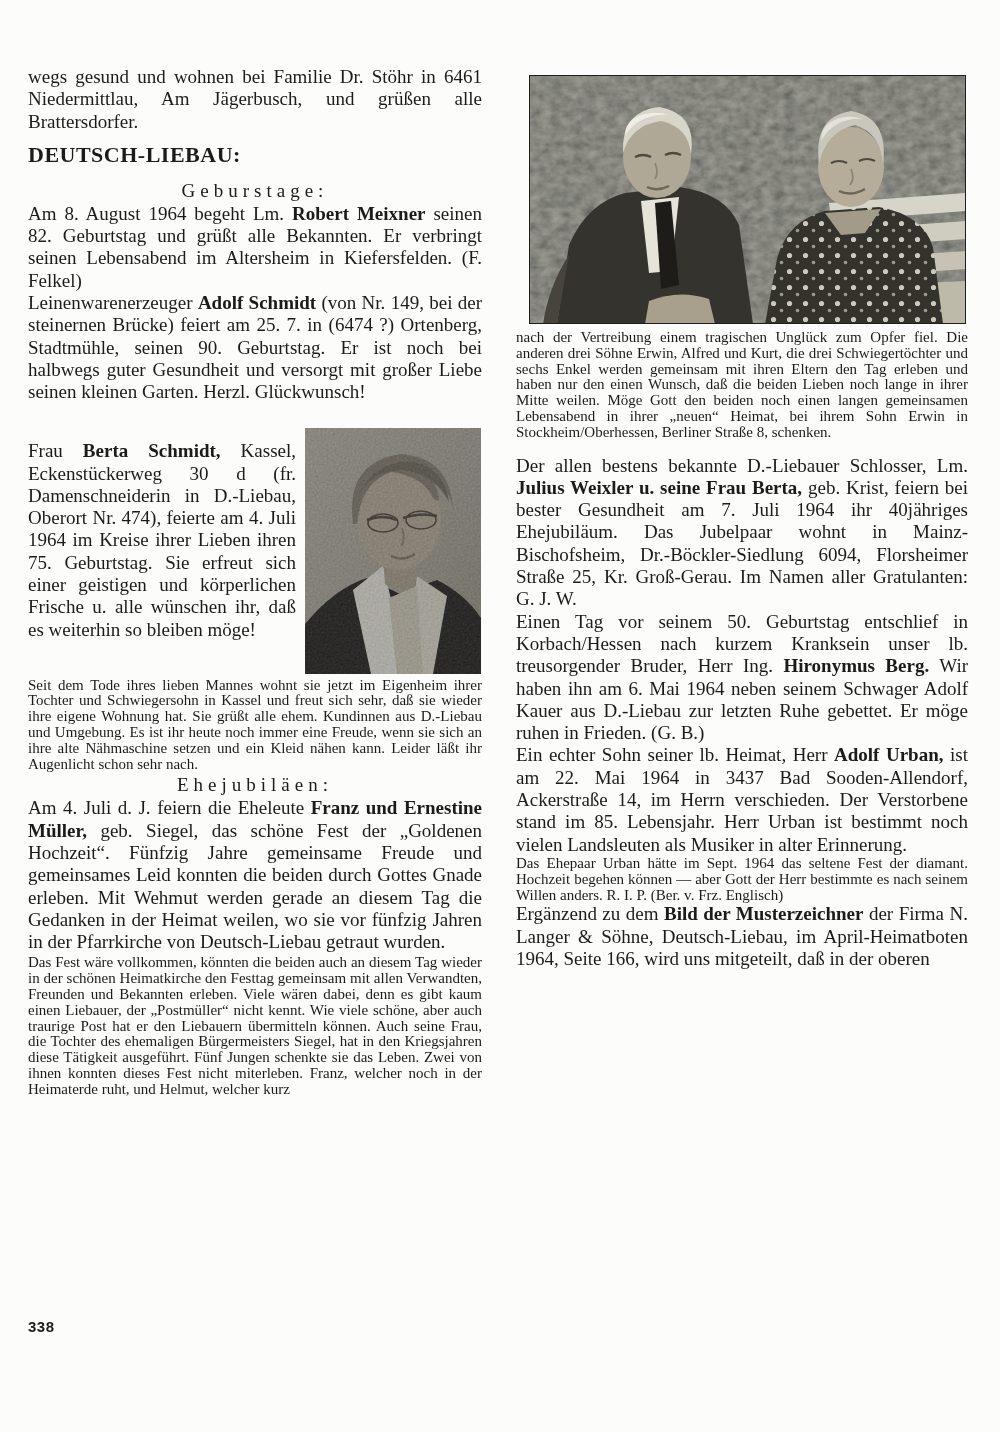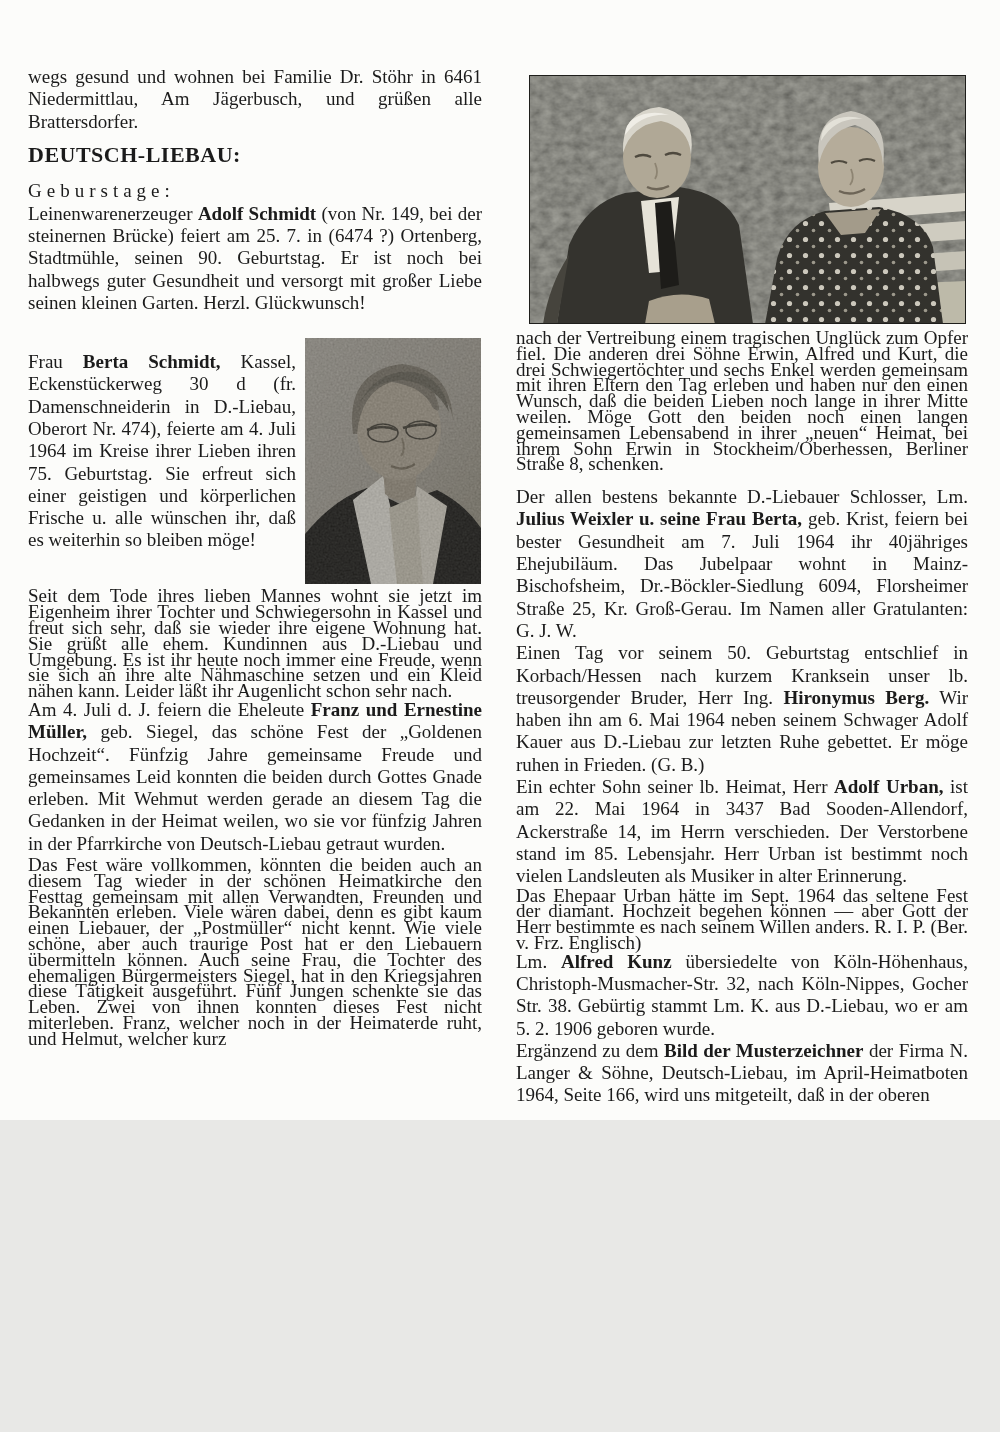--- a/index.html
+++ b/index.html
@@ -1,37 +1,38 @@
 <!DOCTYPE html>
 <html><head>
 <meta charset="utf-8">
 <style>
   html,body{margin:0;padding:0;background:#e8e8e6;}
   .page{
     position:relative;
-    width:1000px;height:1120px;
+    width:1000px;height:1432px;
     background:#fcfcfa;
     color:#1b1b1b;
     font-family:"Liberation Serif","DejaVu Serif",serif;
     overflow:hidden;
   }
   .col{position:absolute;top:66px;}
   .col-left{left:28px;width:454px;}
   .col-right{left:516px;width:452px;}
   p{margin:0;text-align:justify;}
   .body{font-size:19px;line-height:22.3px;}
-  .small{font-size:19px;line-height:15.8px;}
+  .small{font-size:15px;line-height:15.8px;}
   .body b,.small b{font-weight:bold;}
   .hdr-caps{
     font-size:22px;font-weight:bold;letter-spacing:0.5px;
     margin:9px 0 3px 0;
   }
   .hdr-spaced{
     font-size:19px;line-height:22px;letter-spacing:5px;
     margin:12px 0 1px 0;
+    text-align:center;
   }
   .berta-row{display:flex;align-items:center;}
   .berta-row .txt{width:268px;flex:0 0 auto;}
   .photo{flex:0 0 auto;}
   .photo-portrait{
     width:176px;height:246px;margin:24px 0 4px 9px;
     background:#aaa69c;
   }
   .photo-couple{
     width:437px;height:249px;margin:9px 0 6px 13px;
@@ -51,20 +52,21 @@
 <body>
 
 <div class="page">
 
   <div class="col col-left">
     <p class="body"><span>wegs gesund und wohnen bei Familie Dr. Stöhr in 6461 Niedermittlau, Am Jägerbusch, und grüßen alle Brattersdorfer.</span></p>
 
     <div class="hdr-caps">DEUTSCH-LIEBAU:</div>
     <div class="hdr-spaced">Geburstage:</div>
 
+    <p class="body"><span>Am 8. August 1964 begeht Lm. </span><b>Robert Meixner</b><span> seinen 82. Geburtstag und grüßt alle Bekannten. Er verbringt seinen Lebensabend im Altersheim in Kiefersfelden. (F. Felkel)</span></p>
     <p class="body"><span>Leinenwarenerzeuger </span><b>Adolf Schmidt</b><span> (von Nr. 149, bei der steinernen Brücke) feiert am 25. 7. in (6474 ?) Ortenberg, Stadtmühle, seinen 90. Geburtstag. Er ist noch bei halbwegs guter Gesundheit und versorgt mit großer Liebe seinen kleinen Garten. Herzl. Glückwunsch!</span></p>
 
     <div class="berta-row">
       <p class="body txt"><span>Frau </span><b>Berta Schmidt,</b><span> Kassel, Eckenstückerweg 30 d (fr. Damenschneiderin in D.-Liebau, Oberort Nr. 474), feierte am 4. Juli 1964 im Kreise ihrer Lieben ihren 75. Geburtstag. Sie erfreut sich einer geistigen und körperlichen Frische u. alle wünschen ihr, daß es weiterhin so bleiben möge!</span></p>
       <div class="photo photo-portrait">
         <svg viewBox="0 0 176 246" preserveAspectRatio="none">
           <defs>
             <linearGradient id="pbg" x1="0" y1="0" x2="1" y2="1">
               <stop offset="0" stop-color="#b6b2a8"></stop>
               <stop offset="0.55" stop-color="#a8a398"></stop>
@@ -99,20 +101,21 @@
 
           <path d="M97 100 Q101 112 96 118" stroke="#8d8472" stroke-width="2" fill="none"></path>
           <path d="M86 128 Q98 134 110 126" stroke="#7c7362" stroke-width="2.2" fill="none"></path>
           <rect x="0" y="0" width="176" height="246" filter="url(#pgrain)" opacity="0.35"></rect>
         </svg>
       </div>
     </div>
 
     <p class="small">Seit dem Tode ihres lieben Mannes wohnt sie jetzt im Eigenheim ihrer Tochter und Schwiegersohn in Kassel und freut sich sehr, daß sie wieder ihre eigene Wohnung hat. Sie grüßt alle ehem. Kundinnen aus D.-Liebau und Umgebung. Es ist ihr heute noch immer eine Freude, wenn sie sich an ihre alte Nähmaschine setzen und ein Kleid nähen kann. Leider läßt ihr Augenlicht schon sehr nach.</p>
 
+    <div class="hdr-spaced mt2">Ehejubiläen:</div>
     <p class="body"><span>Am 4. Juli d. J. feiern die Eheleute </span><b>Franz und Ernestine Müller,</b><span> geb. Siegel, das schöne Fest der „Goldenen Hochzeit“. Fünfzig Jahre gemeinsame Freude und gemeinsames Leid konnten die beiden durch Gottes Gnade erleben. Mit Wehmut werden gerade an diesem Tag die Gedanken in der Heimat weilen, wo sie vor fünfzig Jahren in der Pfarrkirche von Deutsch-Liebau getraut wurden.</span></p>
     <p class="small mt2">Das Fest wäre vollkommen, könnten die beiden auch an diesem Tag wieder in der schönen Heimatkirche den Festtag gemeinsam mit allen Verwandten, Freunden und Bekannten erleben. Viele wären dabei, denn es gibt kaum einen Liebauer, der „Postmüller“ nicht kennt. Wie viele schöne, aber auch traurige Post hat er den Liebauern übermitteln können. Auch seine Frau, die Tochter des ehemaligen Bürgermeisters Siegel, hat in den Kriegsjahren diese Tätigkeit ausgeführt. Fünf Jungen schenkte sie das Leben. Zwei von ihnen konnten dieses Fest nicht miterleben. Franz, welcher noch in der Heimaterde ruht, und Helmut, welcher kurz</p>
   </div>
 
   <div class="col col-right">
     <div class="photo photo-couple">
       <svg viewBox="0 0 437 249" preserveAspectRatio="none">
         <defs>
           <filter id="foliage">
             <feTurbulence type="fractalNoise" baseFrequency="0.09 0.12" numOctaves="3" seed="11"></feTurbulence>
@@ -170,18 +173,17 @@
     </div>
 
     <p class="small">nach der Vertreibung einem tragischen Unglück zum Opfer fiel. Die anderen drei Söhne Erwin, Alfred und Kurt, die drei Schwiegertöchter und sechs Enkel werden gemeinsam mit ihren Eltern den Tag erleben und haben nur den einen Wunsch, daß die beiden Lieben noch lange in ihrer Mitte weilen. Möge Gott den beiden noch einen langen gemeinsamen Lebensabend in ihrer „neuen“ Heimat, bei ihrem Sohn Erwin in Stockheim/Oberhessen, Berliner Straße 8, schenken.</p>
 
     <p class="body mt10"><span>Der allen bestens bekannte D.-Liebauer Schlosser, Lm. </span><b>Julius Weixler u. seine Frau Berta,</b><span> geb. Krist, feiern bei bester Gesundheit am 7. Juli 1964 ihr 40jähriges Ehejubiläum. Das Jubelpaar wohnt in Mainz-Bischofsheim, Dr.-Böckler-Siedlung 6094, Florsheimer Straße 25, Kr. Groß-Gerau. Im Namen aller Gratulanten: G. J. W.</span></p>
 
     <p class="body"><span>Einen Tag vor seinem 50. Geburtstag entschlief in Korbach/Hessen nach kurzem Kranksein unser lb. treusorgender Bruder, Herr Ing. </span><b>Hironymus Berg.</b><span> Wir haben ihn am 6. Mai 1964 neben seinem Schwager Adolf Kauer aus D.-Liebau zur letzten Ruhe gebettet. Er möge ruhen in Frieden. (G. B.)</span></p>
     <p class="body"><span>Ein echter Sohn seiner lb. Heimat, Herr </span><b>Adolf Urban,</b><span> ist am 22. Mai 1964 in 3437 Bad Sooden-Allendorf, Ackerstraße 14, im Herrn verschieden. Der Verstorbene stand im 85. Lebensjahr. Herr Urban ist bestimmt noch vielen Landsleuten als Musiker in alter Erinnerung.</span></p>
     <p class="small">Das Ehepaar Urban hätte im Sept. 1964 das seltene Fest der diamant. Hochzeit begehen können — aber Gott der Herr bestimmte es nach seinem Willen anders. R. I. P. (Ber. v. Frz. Englisch)</p>
 
-    <p class="body"><span>Lm. </span><b>Alfred Kunz</b><span> übersiedelte von Köln-Höhenhaus, Christoph-Musmacher-Str. 32, nach Köln-Nippes, Gocher Str. 38. Gebürtig stammt Lm. K. aus D.-Liebau, wo er am 5. 2. 1906 geboren wurde.</span></p>
     <p class="body"><span>Ergänzend zu dem </span><b>Bild der Musterzeichner</b><span> der Firma N. Langer &amp; Söhne, Deutsch-Liebau, im April-Heimatboten 1964, Seite 166, wird uns mitgeteilt, daß in der oberen</span></p>
   </div>
 
   <div class="page-number">338</div>
 </div>
 
 </body></html>

